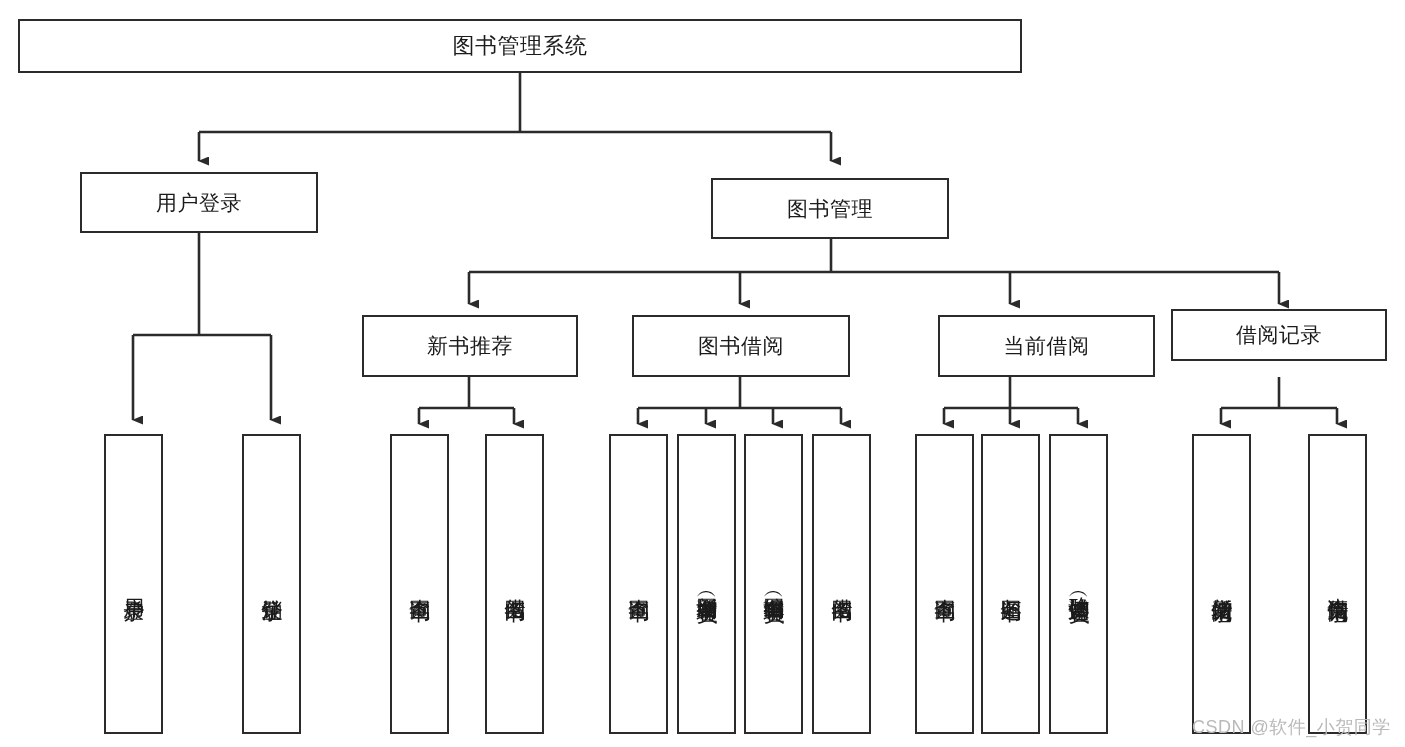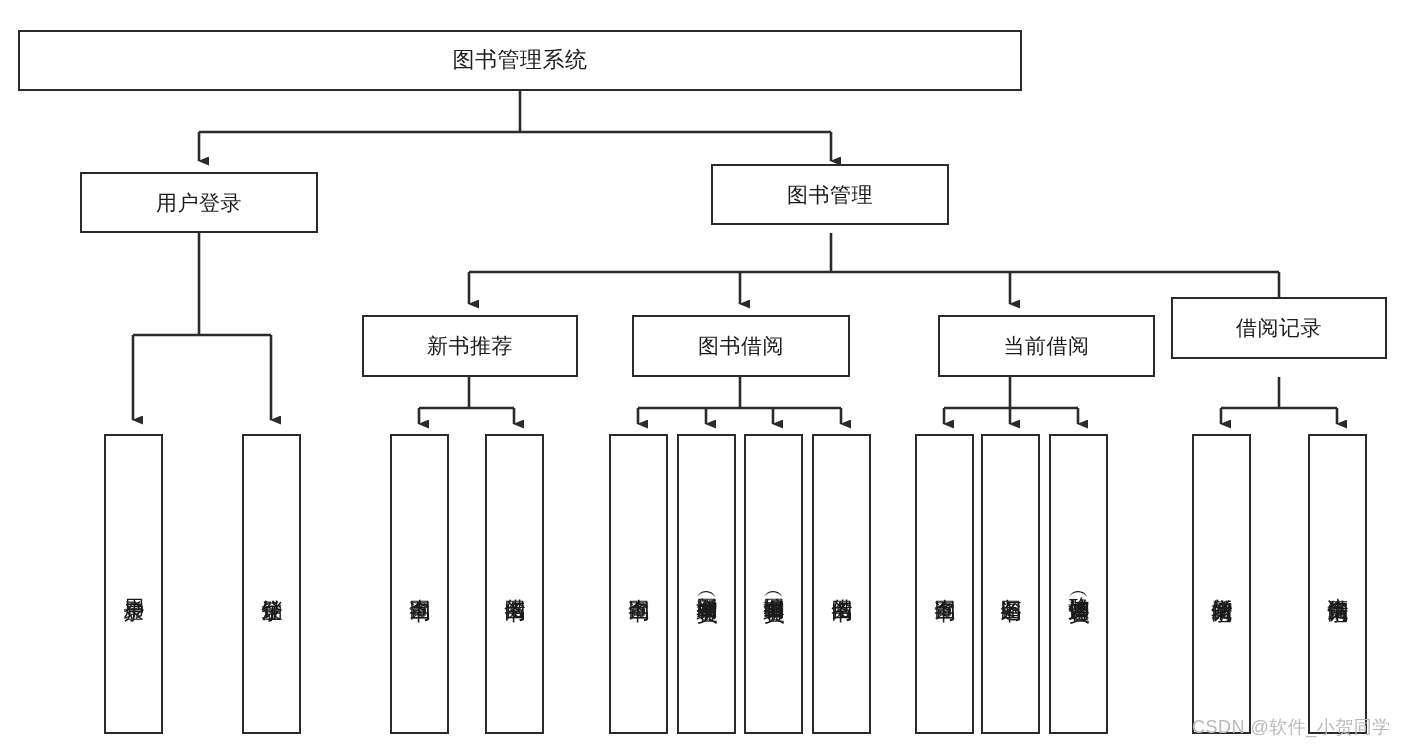--- a/index.html
+++ b/index.html
@@ -116,41 +116,41 @@
       <path d="M1010,408 L1010,424" marker-end="url(#arrowhead)"></path>
       <path d="M1078,408 L1078,424" marker-end="url(#arrowhead)"></path>
 
       <path d="M1279,377 L1279,408"></path>
       <path d="M1221,408 L1337,408"></path>
       <path d="M1221,408 L1221,424" marker-end="url(#arrowhead)"></path>
       <path d="M1337,408 L1337,424" marker-end="url(#arrowhead)"></path>
     </g>
   </svg>
 
-  <div class="node node-h node-root" style="left:18px; top:30px; width:1004px; height:61px;">
+  <div class="node node-h node-root" style="left:18px; top:19px; width:1004px; height:54px;">
     <span class="node-label">图书管理系统</span>
   </div>
 
   <div class="node node-h" style="left:80px; top:172px; width:238px; height:61px;">
     <span class="node-label">用户登录</span>
   </div>
-  <div class="node node-h" style="left:711px; top:164px; width:238px; height:61px;">
+  <div class="node node-h" style="left:711px; top:178px; width:238px; height:61px;">
     <span class="node-label">图书管理</span>
   </div>
 
   <div class="node node-h" style="left:632px; top:315px; width:218px; height:62px;">
     <span class="node-label">图书借阅</span>
   </div>
   <div class="node node-h" style="left:362px; top:315px; width:216px; height:62px;">
     <span class="node-label">新书推荐</span>
   </div>
   <div class="node node-h" style="left:902px; top:315px; width:217px; height:62px;margin-left:36px;">
     <span class="node-label">当前借阅</span>
   </div>
-  <div class="node node-h" style="left:1171px; top:297px; width:216px; height:62px;">
+  <div class="node node-h" style="left:1171px; top:309px; width:216px; height:52px;">
     <span class="node-label">借阅记录</span>
   </div>
 
   <div class="node node-v" style="left:104px; top:434px; width:59px; height:300px;">
     <span class="node-label">用户登录</span>
   </div>
   <div class="node node-v" style="left:242px; top:434px; width:59px; height:300px;">
     <span class="node-label">注销登录</span>
   </div>
 

